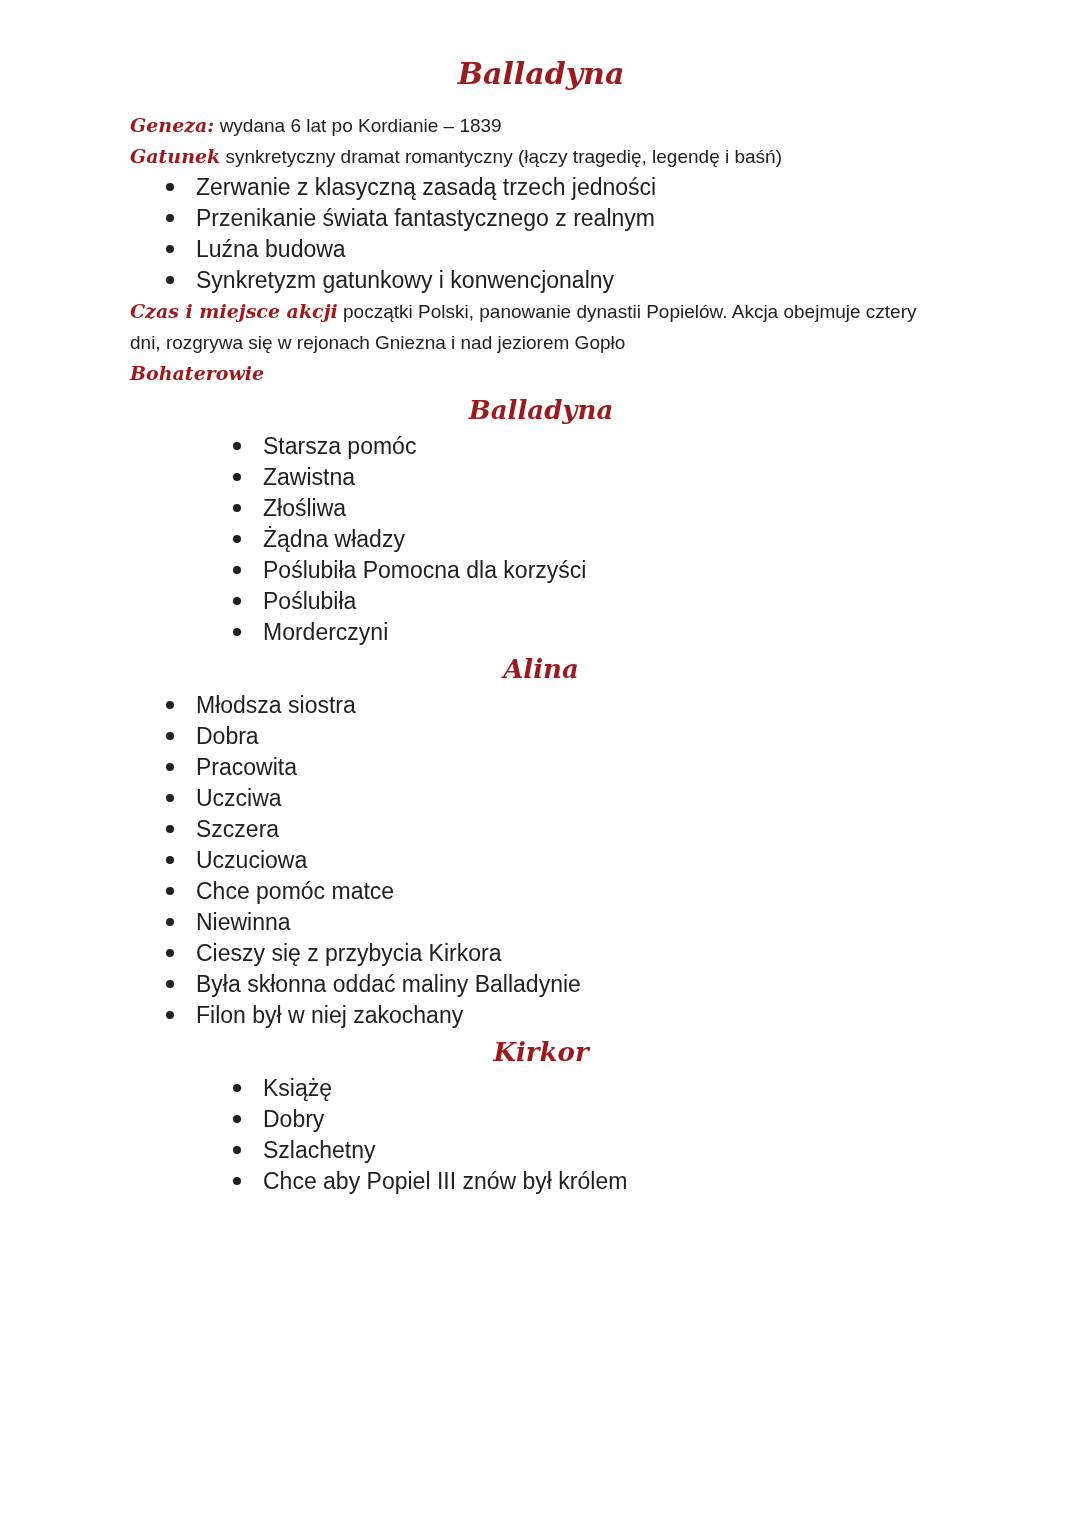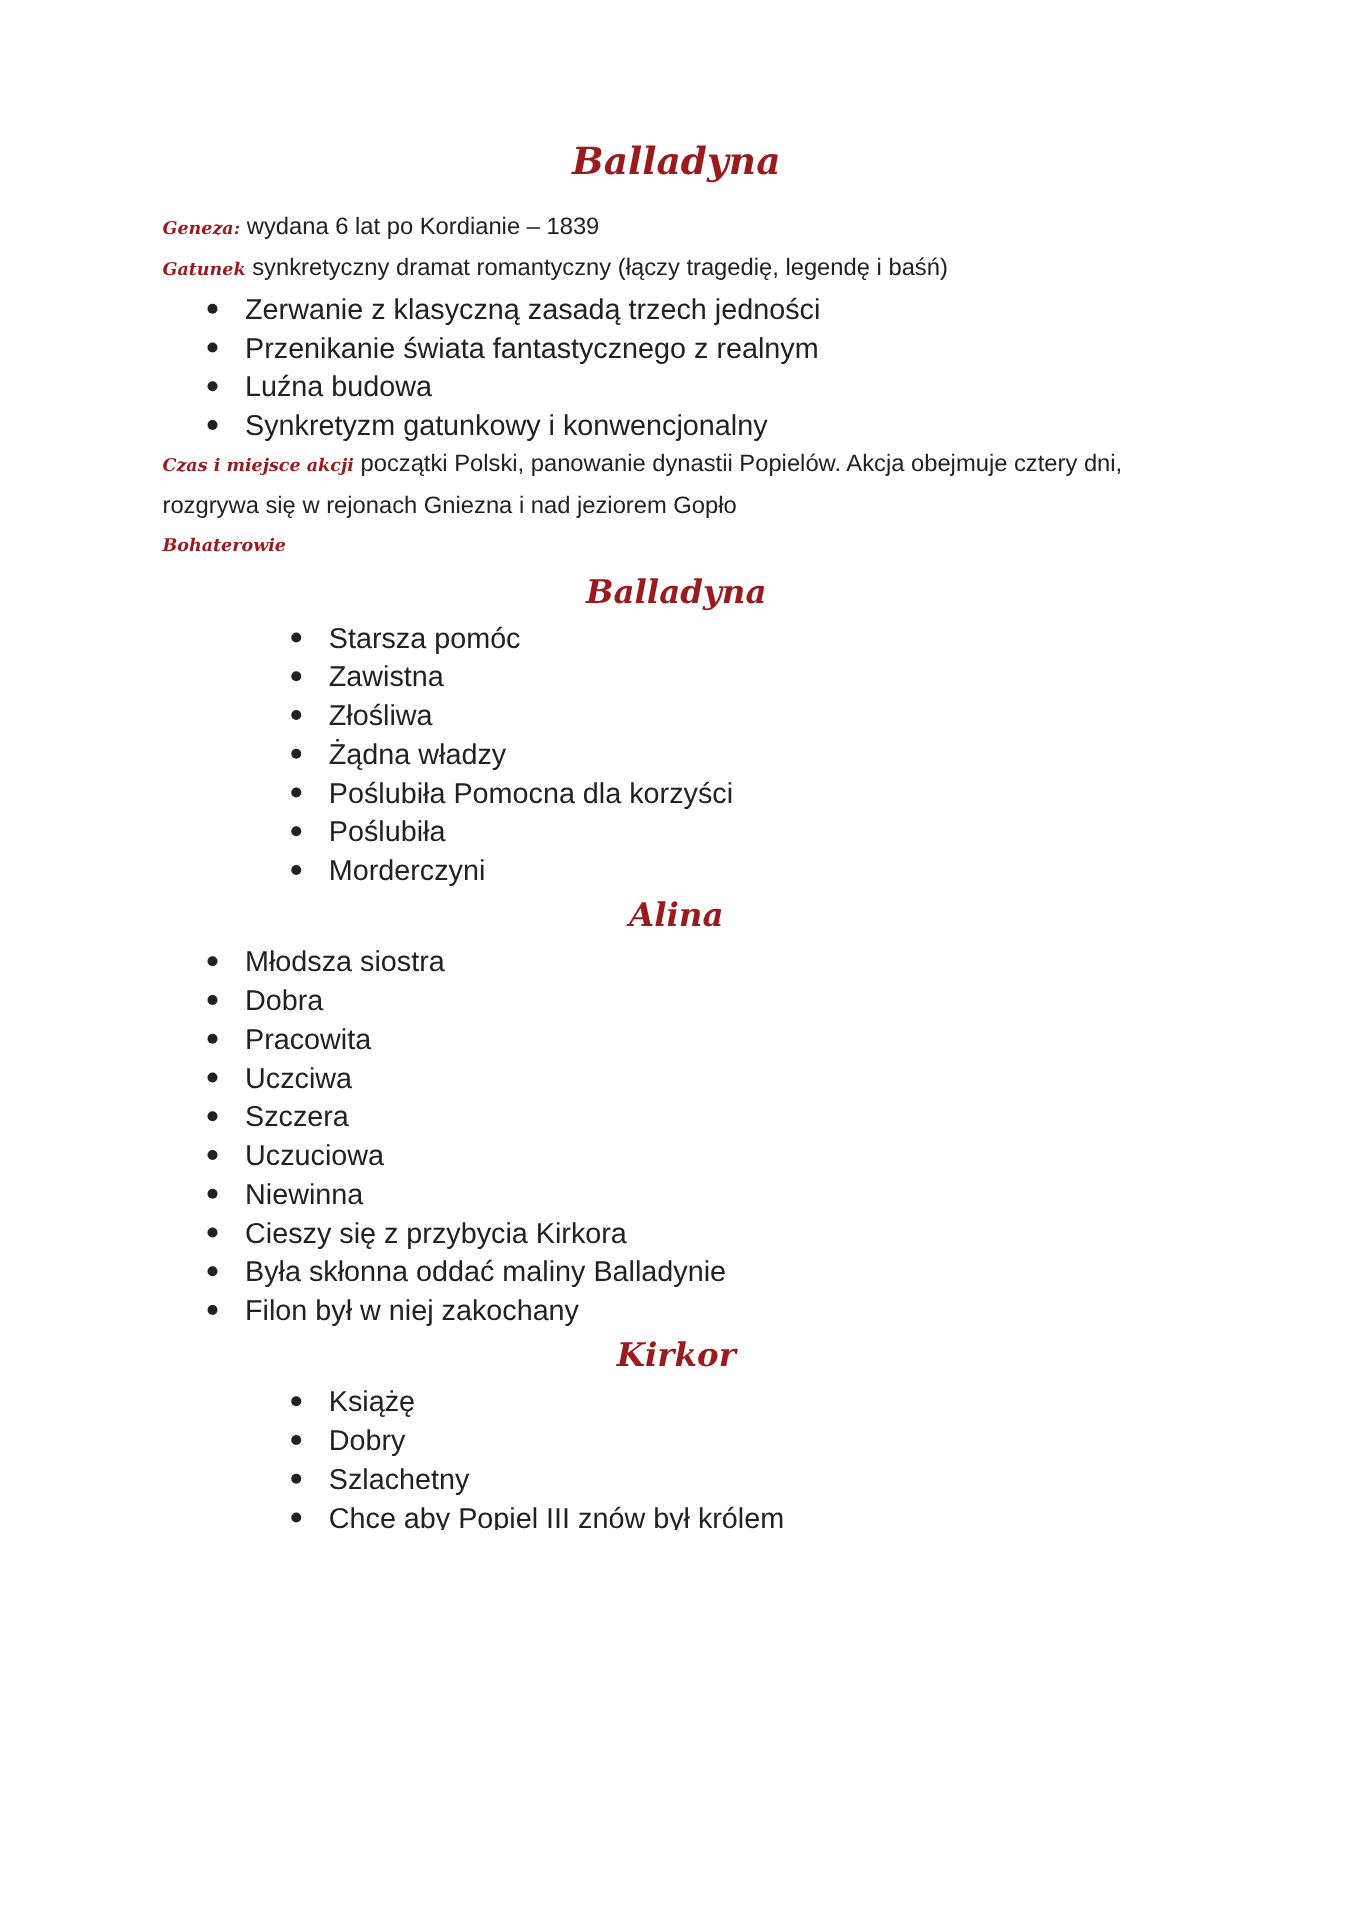--- a/index.html
+++ b/index.html
@@ -10,21 +10,21 @@
   *{box-sizing:border-box;}
   html,body{margin:0;padding:0;background:#ffffff;}
   body{
     font-family:"Liberation Sans", sans-serif;
     color:var(--ink);
   }
   .page{
     width:1080px;
     height:1224px;
     background:var(--paper);
-    padding:112px 128px 0 130px;
+    padding:56px 128px 0 130px;
     overflow:hidden;
   }
   .script{
     font-family:"DejaVu Serif", serif;
     font-style:italic;
     font-weight:700;
     color:var(--accent);
   }
   .title{
     font-size:30px;
@@ -37,21 +37,21 @@
     line-height:34px;
     text-align:center;
     margin:4px 0 4px 0;
   }
   .line{
     font-size:19px;
     line-height:31px;
     margin:0;
   }
   .label{
-    font-size:14px;
+    font-size:19px;
   }
   .bullets{
     list-style:none;
     margin:0;
     padding:0;
   }
   .bullet-item{
     position:relative;
     font-size:23px;
     line-height:31px;
@@ -124,20 +124,21 @@
   </ul>
 
   <h2 class="script section-heading">Alina</h2>
   <ul class="bullets level1">
     <li class="bullet-item">Młodsza siostra</li>
     <li class="bullet-item">Dobra</li>
     <li class="bullet-item">Pracowita</li>
     <li class="bullet-item">Uczciwa</li>
     <li class="bullet-item">Szczera</li>
     <li class="bullet-item">Uczuciowa</li>
+    <li class="bullet-item">Chce pomóc matce</li>
     <li class="bullet-item">Niewinna</li>
     <li class="bullet-item">Cieszy się z przybycia Kirkora</li>
     <li class="bullet-item">Była skłonna oddać maliny Balladynie</li>
     <li class="bullet-item">Filon był w niej zakochany</li>
   </ul>
 
   <h2 class="script section-heading">Kirkor</h2>
   <ul class="bullets level2">
     <li class="bullet-item">Książę</li>
     <li class="bullet-item">Dobry</li>

